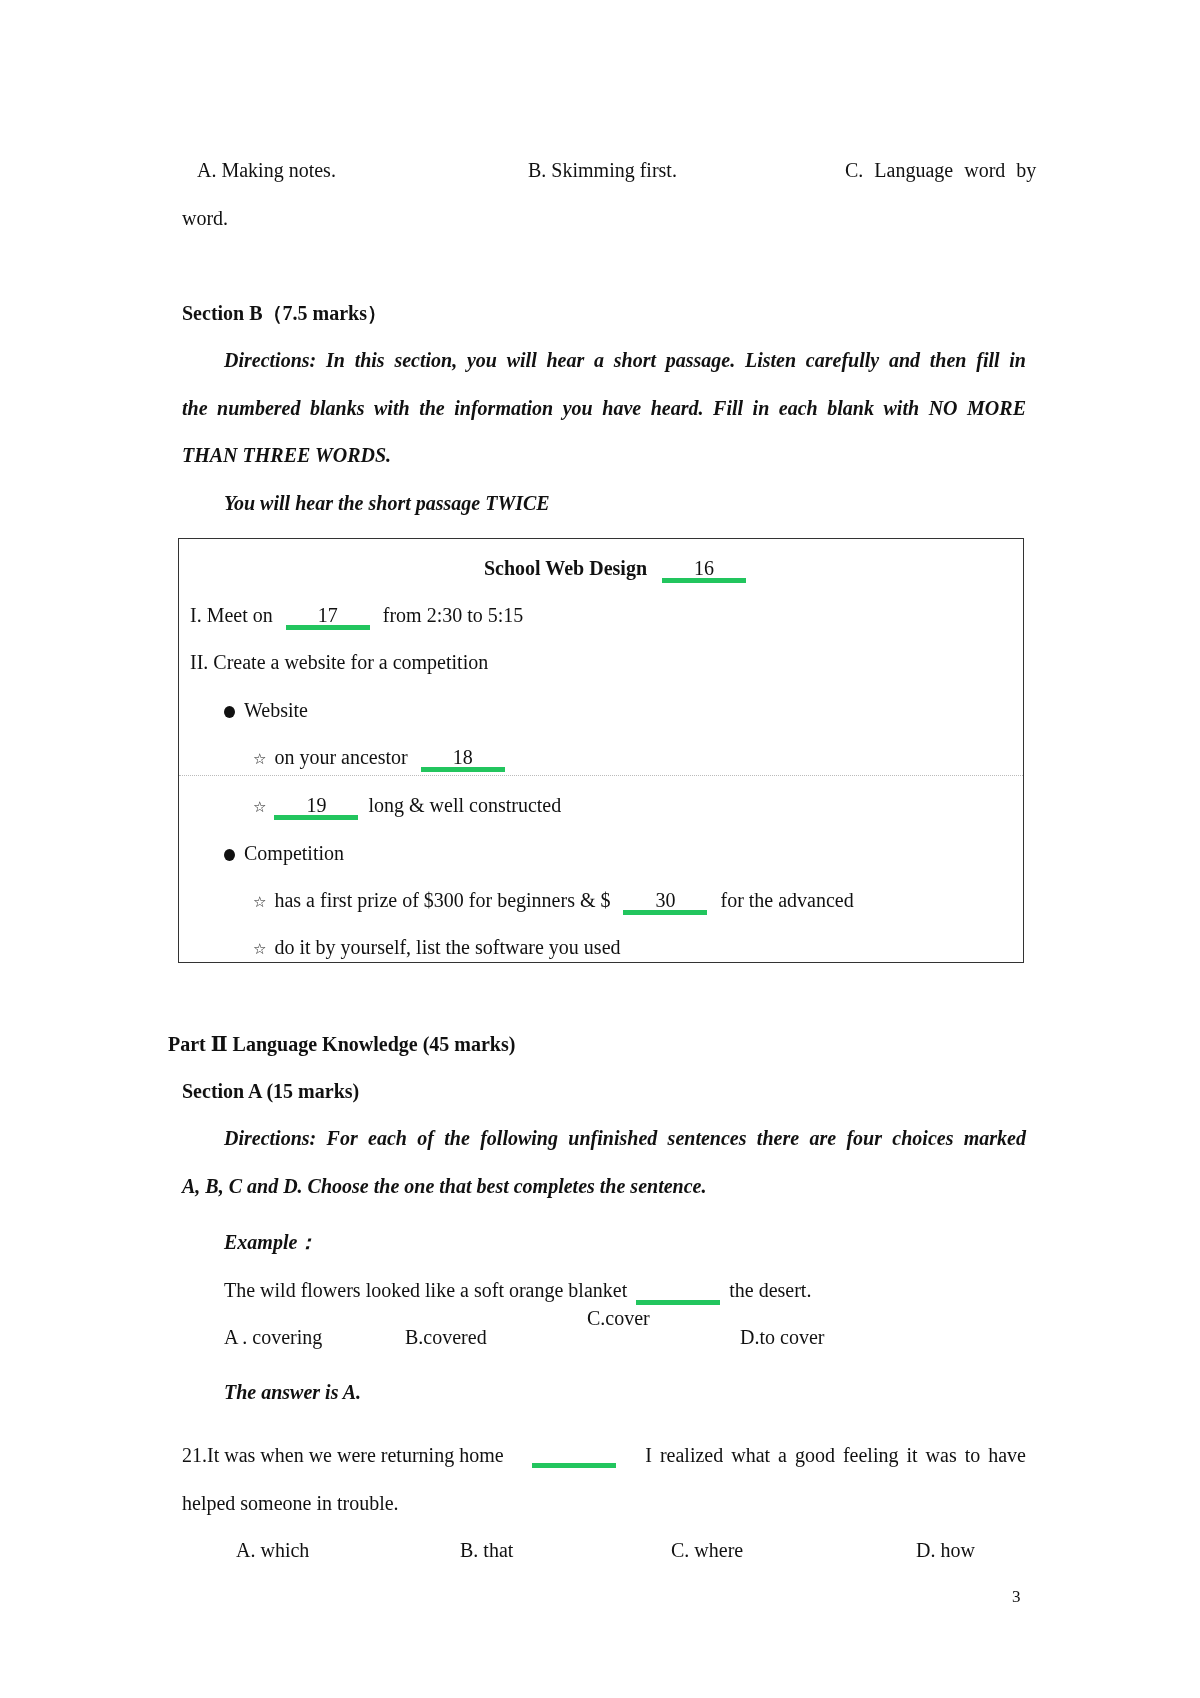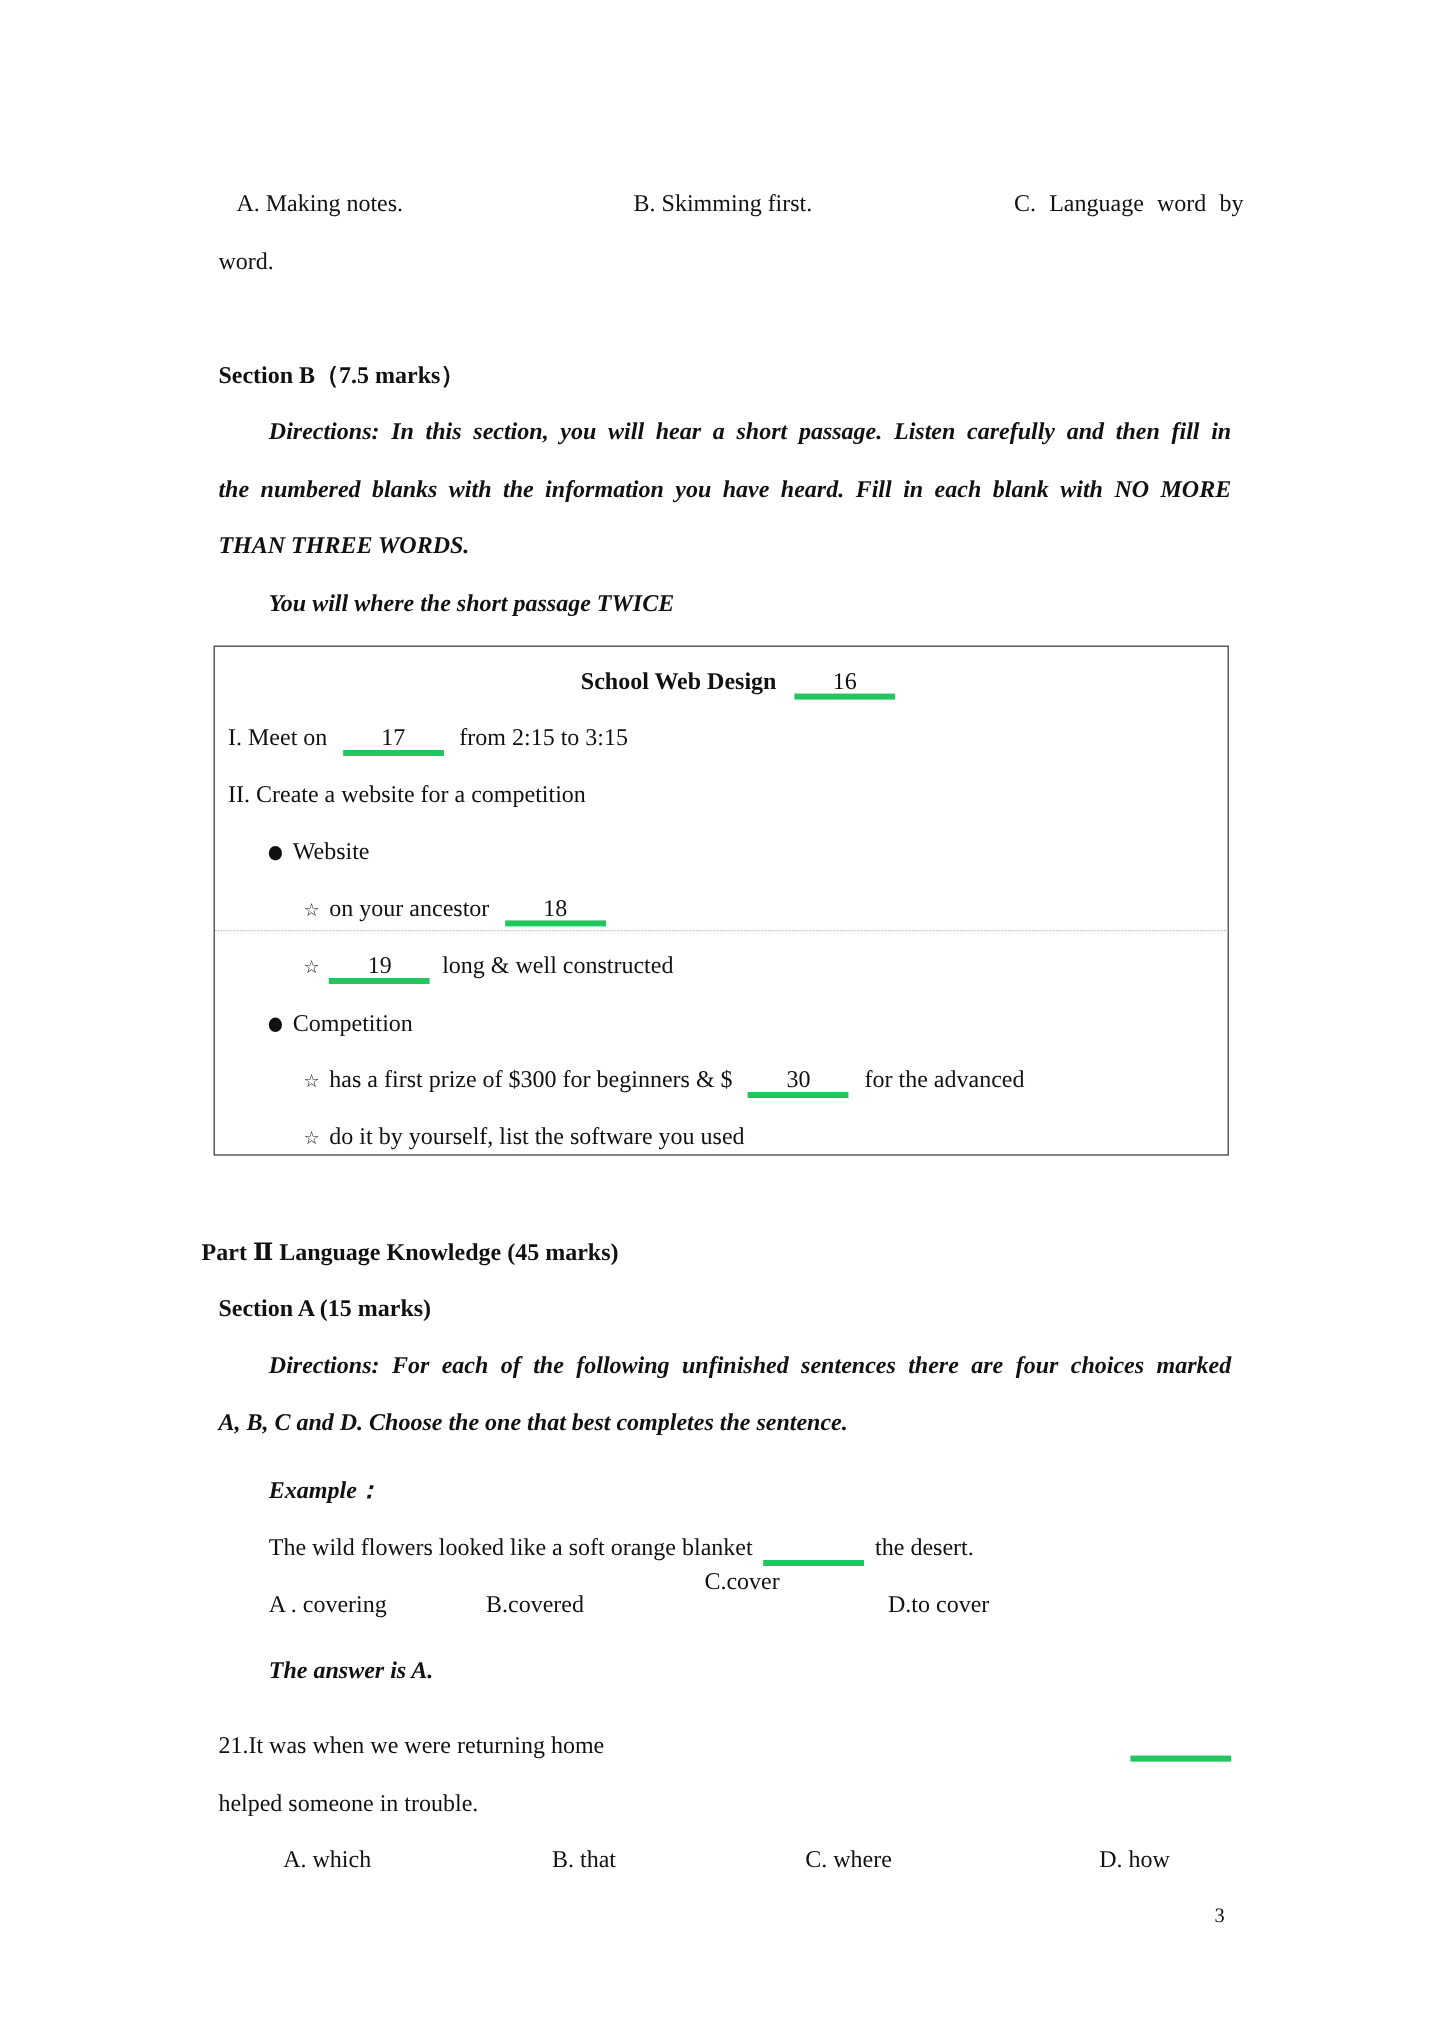--- a/index.html
+++ b/index.html
@@ -22,34 +22,34 @@
 
 <div class="abs txt" style="left:197px; top:158px;">A. Making notes.</div>
 <div class="abs txt" style="left:528px; top:158px;">B. Skimming first.</div>
 <div class="abs txt" style="left:845px; top:158px; word-spacing:6px;">C. Language word by</div>
 <div class="abs txt" style="left:182px; top:206px;">word.</div>
 
 <div class="abs txt bold" style="left:182px; top:301px;">Section B（7.5 marks）</div>
 <div class="abs txt bi" style="left:224px; top:348px; width:802px; text-align:justify; text-align-last:justify;">Directions: In this section, you will hear a short passage. Listen carefully and then fill in</div>
 <div class="justify bi" style="top:396px;">the numbered blanks with the information you have heard. Fill in each blank with NO MORE</div>
 <div class="abs txt bi" style="left:182px; top:443px;">THAN THREE WORDS.</div>
-<div class="abs txt bi" style="left:224px; top:491px;">You will where the short passage TWICE</div>
+<div class="abs txt bi" style="left:224px; top:491px;">You will hear the short passage TWICE</div>
 
 <div class="box"></div>
 <div class="dotsep"></div>
 
 <div class="abs txt" style="left:484px; top:556px;">
   <span class="bold">School Web Design</span>
   <span class="blank" style="width:84px; margin-left:10px;">16</span>
 </div>
 
 <div class="abs txt" style="left:190px; top:603px;">
   <span>I. Meet on</span>
   <span class="blank" style="width:84px; margin-left:8px; margin-right:8px;">17</span>
-  <span>from 2:15 to 3:15</span>
+  <span>from 2:30 to 5:15</span>
 </div>
 
 <div class="abs txt" style="left:190px; top:650px;">II. Create a website for a competition</div>
 
 <div class="abs txt" style="left:224px; top:698px;">
   <span class="bullet"></span><span>Website</span>
 </div>
 
 <div class="abs txt" style="left:253px; top:745px;">
   <span class="star">☆</span><span>on your ancestor</span>
@@ -87,20 +87,21 @@
 </div>
 <div class="abs txt" style="left:224px; top:1325px;">A . covering</div>
 <div class="abs txt" style="left:405px; top:1325px;">B.covered</div>
 <div class="abs txt" style="left:587px; top:1306px;">C.cover</div>
 <div class="abs txt" style="left:740px; top:1325px;">D.to cover</div>
 <div class="abs txt bi" style="left:224px; top:1380px;">The answer is A.</div>
 
 <div class="abs txt" style="left:182px; top:1443px; width:844px; display:flex; justify-content:space-between;">
   <span>21.It was when we were returning home</span>
   <span class="blank" style="width:84px;">&nbsp;</span>
+  <span style="word-spacing:3px;">I realized what a good feeling it was to have</span>
 </div>
 <div class="abs txt" style="left:182px; top:1491px;">helped someone in trouble.</div>
 <div class="abs txt" style="left:236px; top:1538px;">A. which</div>
 <div class="abs txt" style="left:460px; top:1538px;">B. that</div>
 <div class="abs txt" style="left:671px; top:1538px;">C. where</div>
 <div class="abs txt" style="left:916px; top:1538px;">D. how</div>
 
 <div class="abs" style="left:1012px; top:1587px; font-size:17px;">3</div>
 
 </body></html>

